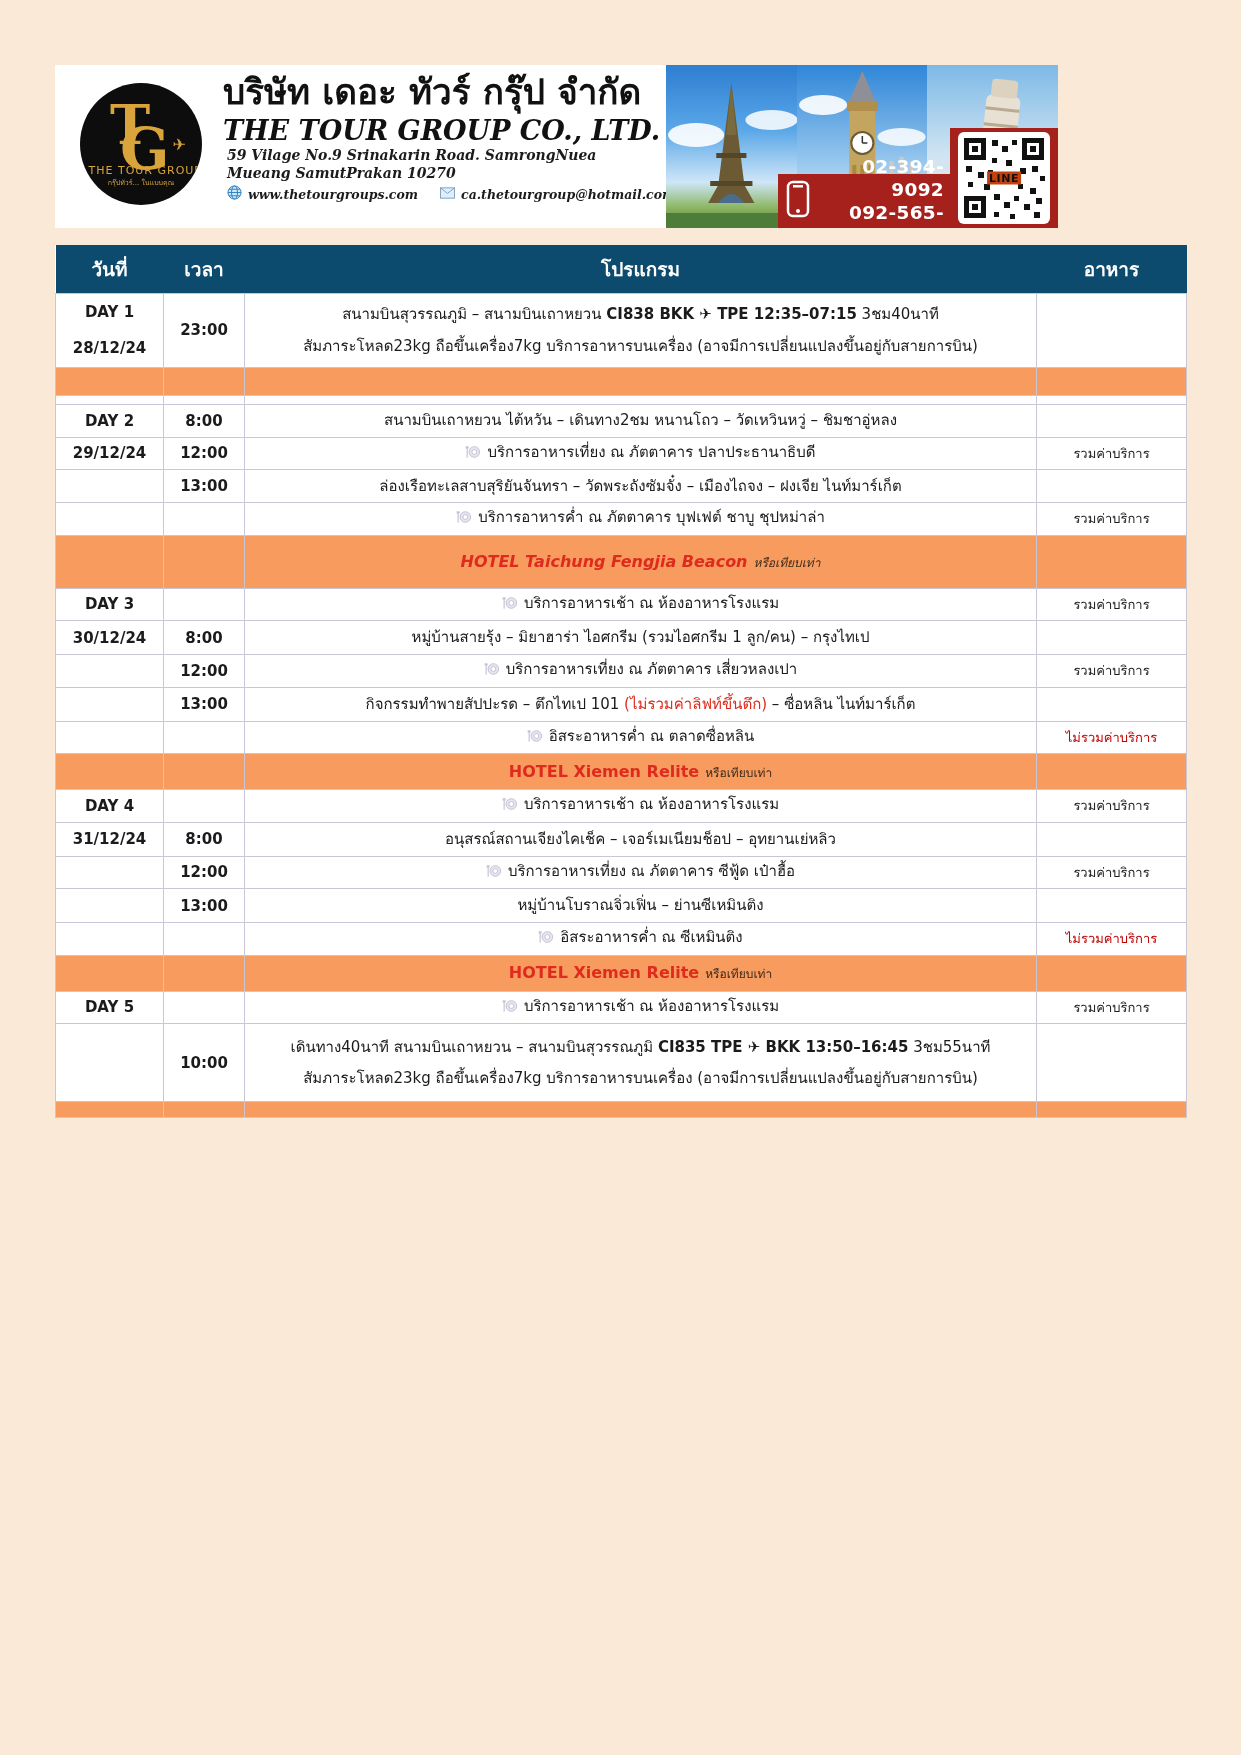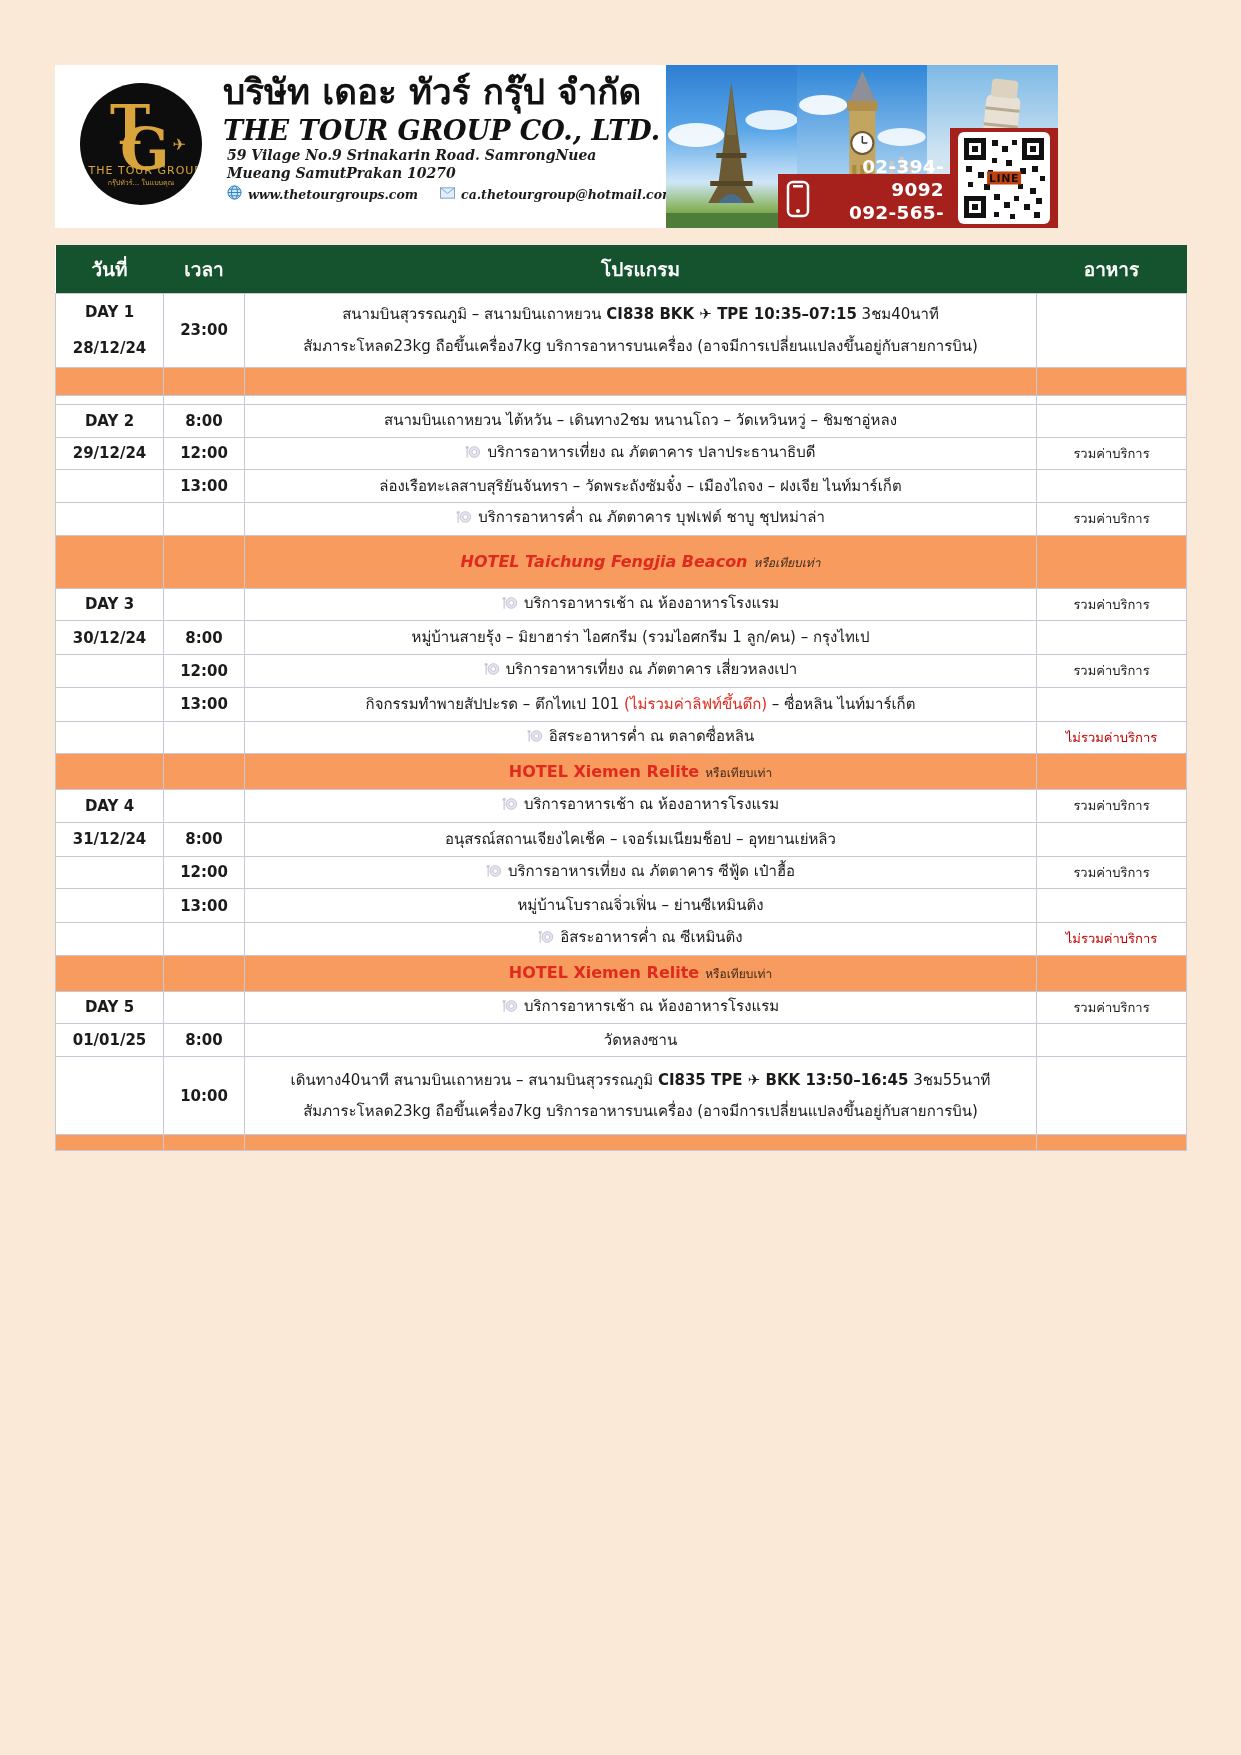--- a/index.html
+++ b/index.html
@@ -56,21 +56,21 @@
   }
   .qr-box { position:relative; width:92px; height:92px; background:#fff; border-radius:6px; }
   .qr-box svg { position:absolute; inset:0; }
   .qr-line-label { position:absolute; left:50%; top:50%; transform:translate(-50%,-50%);
     background:#c2410c; color:#111; font-weight:bold; font-size:11px; padding:0 2px; letter-spacing:.5px; }
 
   
   .itinerary { position:absolute; left:55px; top:245px; }
   table { border-collapse:collapse; table-layout:fixed; width:1131px; background:#fff; }
   thead th {
-    background:#14532d; color:#fff; font-weight:600; font-size:19px;
+    background:#0c4a6e; color:#fff; font-weight:600; font-size:19px;
     height:48px; border:none; text-align:center;
   }
   tbody td {
     border:1px solid #C9C6D6; background:#fff; text-align:center;
     font-size:15px; padding:3px 6px; vertical-align:middle;
   }
   tbody tr { height:32px; }
   td.day-cell, td.time-cell { font-weight:600; font-size:15px; }
   .day-top { margin-bottom:18px; }
   .prog-line { line-height:1.5; }
@@ -247,21 +247,21 @@
         </tr>
       </thead>
       <tbody>
           <tr style="height: 74px;">
             <td class="day-cell">
               <div class="day-top">DAY 1</div>
               <div>28/12/24</div>
             </td>
             <td class="time-cell">23:00</td>
             <td class="program-cell">
-              <div class="prog-line"><span>สนามบินสุวรรณภูมิ – สนามบินเถาหยวน  </span><span class="seg-b">CI838 BKK ✈ TPE 10:35–07:15</span><span>  3ชม40นาที</span></div>
+              <div class="prog-line"><span>สนามบินสุวรรณภูมิ – สนามบินเถาหยวน  </span><span class="seg-b">CI838 BKK ✈ TPE 12:35–07:15</span><span>  3ชม40นาที</span></div>
               <div class="prog-line"><span>สัมภาระโหลด23kg ถือขึ้นเครื่อง7kg บริการอาหารบนเครื่อง (อาจมีการเปลี่ยนแปลงขึ้นอยู่กับสายการบิน)</span></div>
             </td>
             <td class="meal-cell"></td>
           </tr>
           <tr class="divider" style="height: 28px;">
             <td></td>
             <td></td>
             <td></td>
             <td></td>
           </tr>
@@ -451,30 +451,20 @@
             </td>
             <td class="time-cell"></td>
             <td class="program-cell">
               <div class="prog-line"><span class="meal-icon"><svg width="16" height="16" viewBox="0 0 24 24">
                     <circle cx="14" cy="12" r="8" fill="#E7E3EF" stroke="#B3ADC4"></circle>
                     <circle cx="14" cy="12" r="3.6" fill="#fff" stroke="#B3ADC4"></circle>
                     <path d="M3.2 3.5v5.5M1.8 3.5v3.4M4.6 3.5v3.4M3.2 9v11.5" stroke="#B3ADC4" stroke-width="1.3" fill="none"></path>
                   </svg></span><span>บริการอาหารเช้า ณ ห้องอาหารโรงแรม</span></div>
             </td>
             <td class="meal-cell">รวมค่าบริการ</td>
-          </tr>
-          <tr style="height: 33px;">
-            <td class="day-cell">
-              <div>01/01/25</div>
-            </td>
-            <td class="time-cell">8:00</td>
-            <td class="program-cell">
-              <div class="prog-line"><span>วัดหลงซาน</span></div>
-            </td>
-            <td class="meal-cell"></td>
           </tr>
           <tr style="height: 78px;">
             <td class="day-cell"></td>
             <td class="time-cell">10:00</td>
             <td class="program-cell">
               <div class="prog-line"><span>เดินทาง40นาที สนามบินเถาหยวน – สนามบินสุวรรณภูมิ </span><span class="seg-b">CI835 TPE ✈ BKK 13:50–16:45</span><span> 3ชม55นาที</span></div>
               <div class="prog-line"><span>สัมภาระโหลด23kg ถือขึ้นเครื่อง7kg บริการอาหารบนเครื่อง (อาจมีการเปลี่ยนแปลงขึ้นอยู่กับสายการบิน)</span></div>
             </td>
             <td class="meal-cell"></td>
           </tr>

